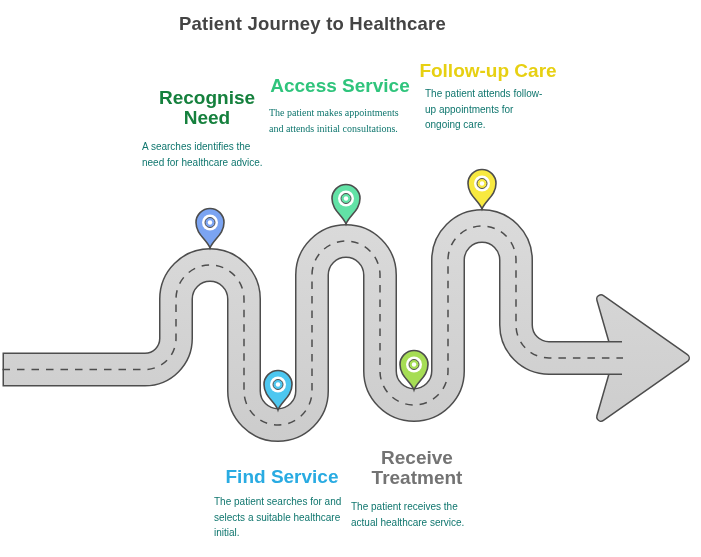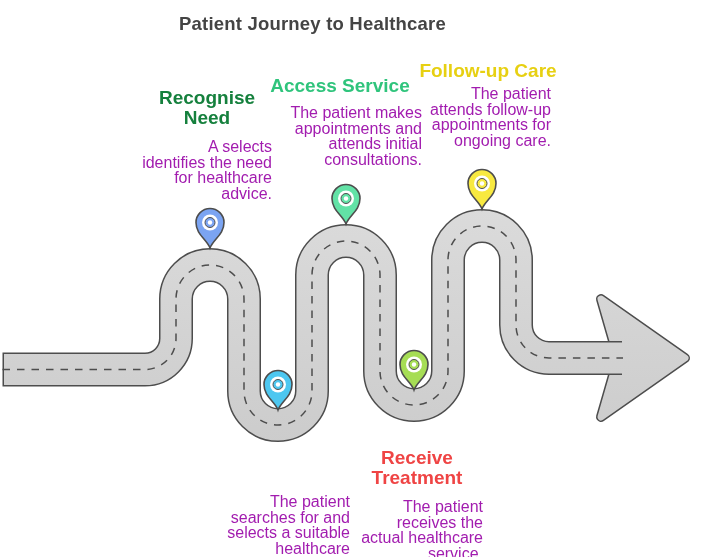--- a/index.html
+++ b/index.html
@@ -15,22 +15,22 @@
     text-align:center;
     font-size:18.5px; font-weight:bold; color:#444444;
     letter-spacing:0.2px;
   }
   svg { position:absolute; left:0; top:0; }
   .stage-heading {
     position:absolute; text-align:center;
     font-size:19px; font-weight:bold; line-height:20px;
   }
   .stage-desc {
-    position:absolute; text-align:right;
-    font-size:16px; line-height:15.5px; color:#a21caf;
+    position:absolute; text-align:left;
+    font-size:10px; line-height:15.5px; color:#0f766e;
   }
 </style>
 </head>
 <body>
 
 <div id="canvas">
 
   <div id="title">Patient Journey to Healthcare</div>
 
   <svg width="701" height="557" viewBox="0 0 701 557">
@@ -82,26 +82,27 @@
 
     <g transform="translate(482,209)">
       <path d="M0 0 C-3 -8.5 -14 -13.5 -14 -25.5 A14 14 0 1 1 14 -25.5 C14 -13.5 3 -8.5 0 0 Z" stroke-width="1.6" fill="#f8e940" stroke="#4d4d4d"></path>
       <circle cy="-25.5" r="8" fill="#ffffff"></circle>
       <circle cy="-25.5" r="5" stroke-width="1" fill="#f8e940" stroke="#4d4d4d"></circle>
       <circle cy="-25.5" r="2.2" fill="#ffffff"></circle>
     </g>
   </svg>
 
   <div class="stage-heading" style="left: 157px; top: 88px; width: 100px; color: #15803d;">Recognise Need</div>
-  <div class="stage-desc" style="left:142px; top:139px; width:130px;">A selects identifies the need for healthcare advice.</div>
+  <div class="stage-desc" style="left:142px; top:139px; width:130px;">A searches identifies the need for healthcare advice.</div>
 
   <div class="stage-heading" style="left: 270px; top: 76px; width: 140px; color: rgb(47, 196, 124);">Access Service</div>
-  <div class="stage-desc" style="left:280px; top:105px; width:142px;">The patient makes appointments and attends initial consultations.</div>
+  <div class="stage-desc" style="left:269px; top:105px; width:142px;font-family:Liberation Serif, serif;">The patient makes appointments and attends initial consultations.</div>
 
   <div class="stage-heading" style="left: 418px; top: 61px; width: 140px; color: rgb(231, 208, 18);">Follow-up Care</div>
   <div class="stage-desc" style="left:425px; top:86px; width:126px;">The patient attends follow-up appointments for ongoing care.</div>
 
-  <div class="stage-desc" style="left:214px; top:494px; width:136px;">The patient searches for and selects a suitable healthcare provider.</div>
+  <div class="stage-heading" style="left: 222px; top: 467px; width: 120px; color: rgb(41, 171, 226);">Find Service</div>
+  <div class="stage-desc" style="left:214px; top:494px; width:136px;">The patient searches for and selects a suitable healthcare initial.</div>
 
-  <div class="stage-heading" style="left: 362px; top: 448px; width: 110px; color: #ef4444;">Receive Treatment</div>
+  <div class="stage-heading" style="left: 362px; top: 448px; width: 110px; color: #737373;">Receive Treatment</div>
   <div class="stage-desc" style="left:351px; top:499px; width:132px;">The patient receives the actual healthcare service.</div>
 
 </div>
 
 </body></html>

